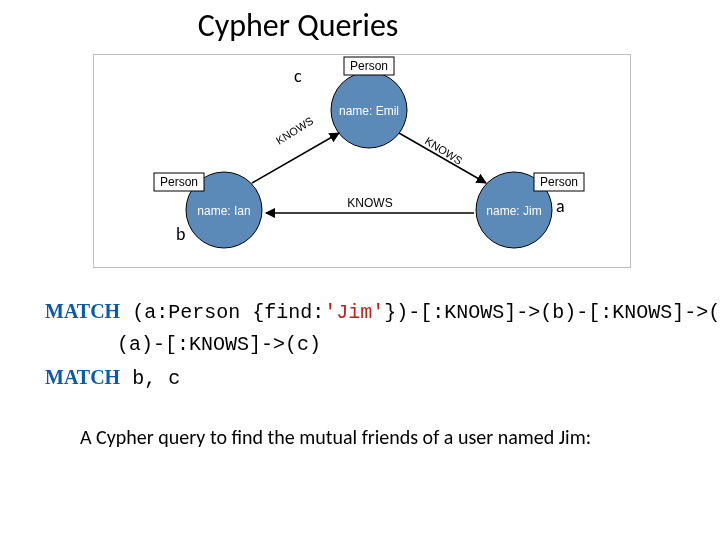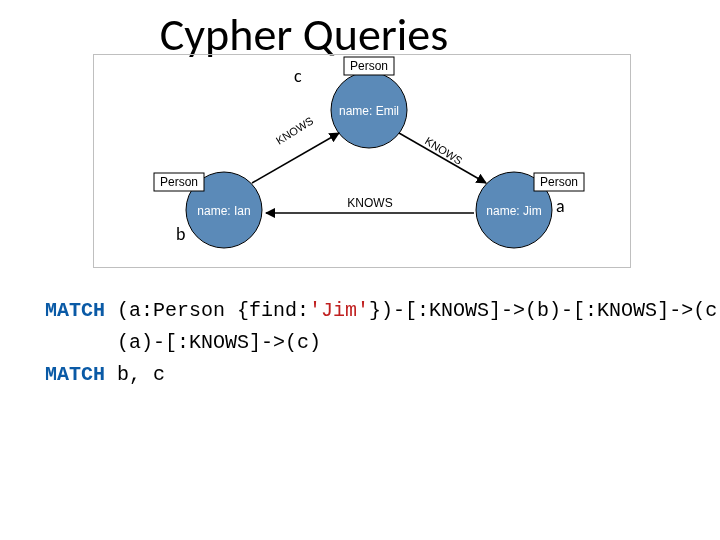--- a/index.html
+++ b/index.html
@@ -10,42 +10,41 @@
     color: #000;
   }
   .slide {
     position: relative;
     width: 720px; height: 540px;
   }
   .title {
     position: absolute;
     top: 6px; left: 0; width: 596px;
     text-align: center;
-    font-size: 46px;
+    font-size: 32px;
     font-weight: 400;
-    padding-left: 6px;
   }
   .diagram {
     position: absolute;
     left: 93px; top: 54px;
     width: 538px; height: 214px;
     border: 1px solid #bfbfbf;
     box-sizing: border-box;
   }
   .diagram svg { width: 100%; height: 100%; }
 
   .query {
     position: absolute;
     left: 45px; top: 295px;
     font-family: "Courier New", monospace;
     font-size: 20px;
     line-height: 1.6;
     white-space: pre;
   }
-  .kw { color: #0a5aa6; font-weight: bold; }
+  .kw { color: #0a5aa6; font-weight: bold; font-family: Liberation Serif, serif; }
   .str { color: #c02020; }
 
   .caption {
     position: absolute;
     left: 80px; top: 425px;
     font-size: 20px;
   }
 
   
   .var {
@@ -105,14 +104,15 @@
     
     <span class="var" style="left:200px; top:10px;">c</span>
     <span class="var" style="left:82px;  top:168px;">b</span>
     <span class="var" style="left:462px; top:140px;">a</span>
   </div>
 
   <div class="query"><span class="kw">MATCH</span><span> (a:Person {find:</span><span class="str">'Jim'</span><span>})-[:KNOWS]-&gt;(b)-[:KNOWS]-&gt;(c),</span>
 <span>      (a)-[:KNOWS]-&gt;(c)</span>
 <span class="kw">MATCH</span><span> b, c</span></div>
 
+  <div class="caption">A Cypher query  to find the mutual friends of a user named Jim:</div>
 
 </div>
 
 </body></html>

